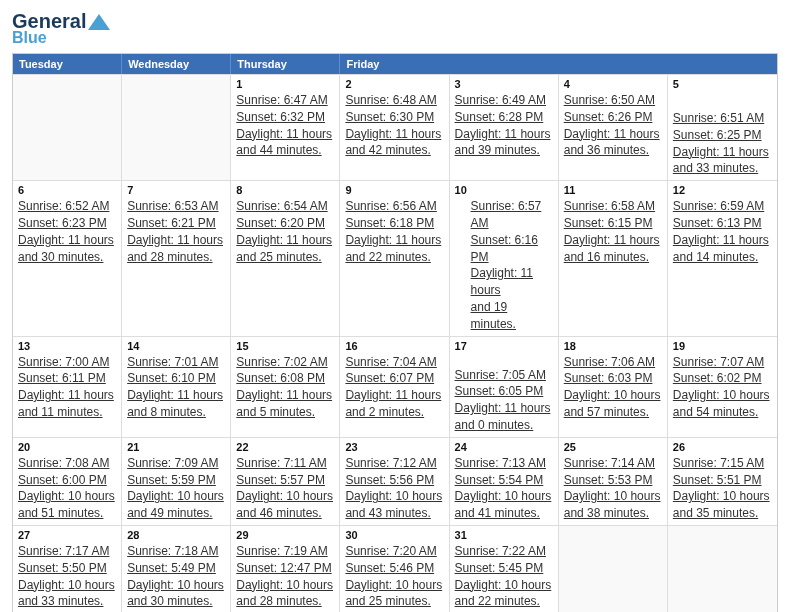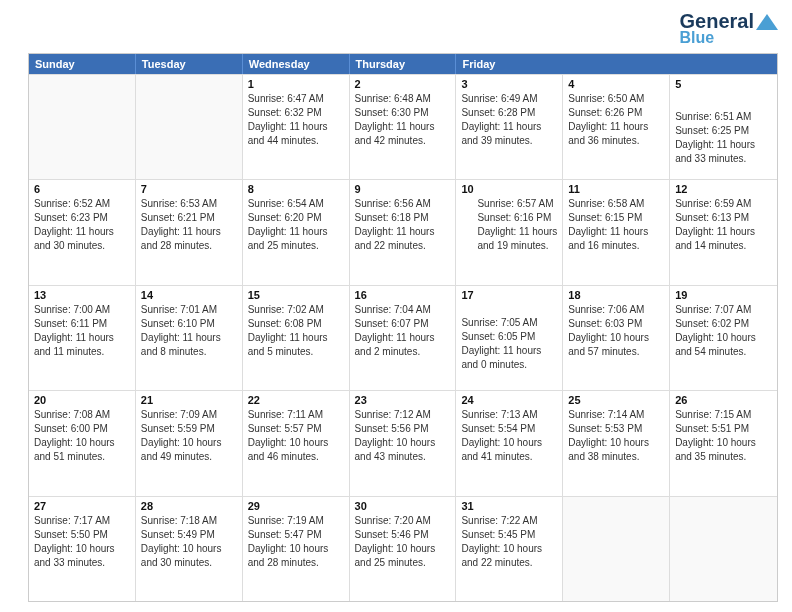--- a/index.html
+++ b/index.html
@@ -6,24 +6,23 @@
     body {
       font-family: Arial, sans-serif;
       background: #fff;
       width: 792px;
       height: 612px;
       overflow: hidden;
     }
     .page {
       width: 792px;
       height: 612px;
-      padding: 10px 14px 10px 6px;
+      padding: 10px 14px 10px 12px;
       display: flex;
       flex-direction: column;
-      align-items: flex-end;
     }
     .header {
       display: flex;
       justify-content: space-between;
       align-items: flex-start;
       margin-bottom: 6px;
     }
     .logo {
       display: flex;
       flex-direction: column;
@@ -85,23 +84,24 @@
     .cal-cell:last-child { border-right: none; }
     .cal-cell.empty { background: #f9f9f9; }
     .day-num {
       font-size: 11px;
       font-weight: bold;
       color: #111;
       display: block;
       margin-bottom: 2px;
     }
     .cell-text {
-      font-size: 10px;
+      font-size: 12px;
       color: #333;
       line-height: 1.4;
+      text-decoration: underline;
     }
   </style>
 </head>
 <body>
 
 <div class="page">
   <div class="header">
     <div class="logo">
       <div style="display:flex;align-items:center;gap:2px;">
         <span style="font-size:20px;font-weight:bold;color:#1a3a5c;">General</span>
@@ -112,21 +112,20 @@
       <span style="font-size:16px;font-weight:bold;color:#4a9fd4;margin-top:-4px;">Blue</span>
     </div>
     <div class="title-block">
       <div class="main-title"></div>
       <div class="subtitle"></div>
     </div>
   </div>
 
   <div class="calendar">
     <div class="cal-header-row">
-    <div class="cal-header-cell">Sunday</div>
         <div class="cal-header-cell">Tuesday</div>
         <div class="cal-header-cell">Wednesday</div>
         <div class="cal-header-cell">Thursday</div>
         <div class="cal-header-cell">Friday</div>
       </div>
     <div class="cal-body">
     <div class="cal-week">
           <div class="cal-cell empty"></div>
           <div class="cal-cell empty"></div>
           <div class="cal-cell">
@@ -329,21 +328,21 @@
           <div class="cal-cell">
             <span class="day-num">28</span>
             <div class="cell-text" style="white-space: pre-line;">Sunrise: 7:18 AM
 Sunset: 5:49 PM
 Daylight: 10 hours
 and 30 minutes.</div>
           </div>
           <div class="cal-cell">
             <span class="day-num">29</span>
             <div class="cell-text" style="white-space: pre-line;">Sunrise: 7:19 AM
-Sunset: 5:47 PM
+Sunset: 12:47 PM
 Daylight: 10 hours
 and 28 minutes.</div>
           </div>
           <div class="cal-cell">
             <span class="day-num">30</span>
             <div class="cell-text" style="white-space: pre-line;">Sunrise: 7:20 AM
 Sunset: 5:46 PM
 Daylight: 10 hours
 and 25 minutes.</div>
           </div>

